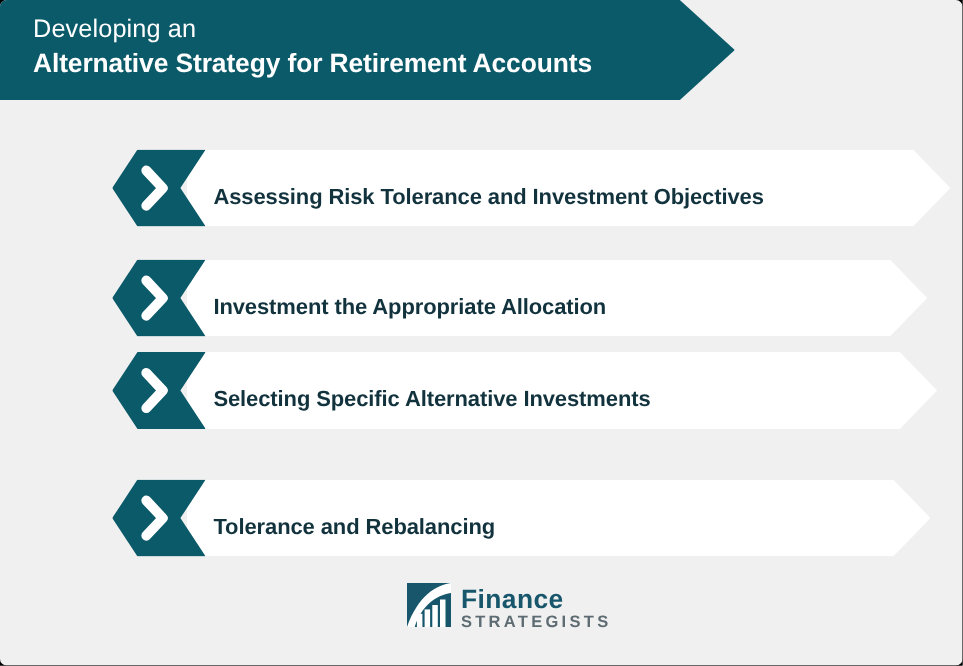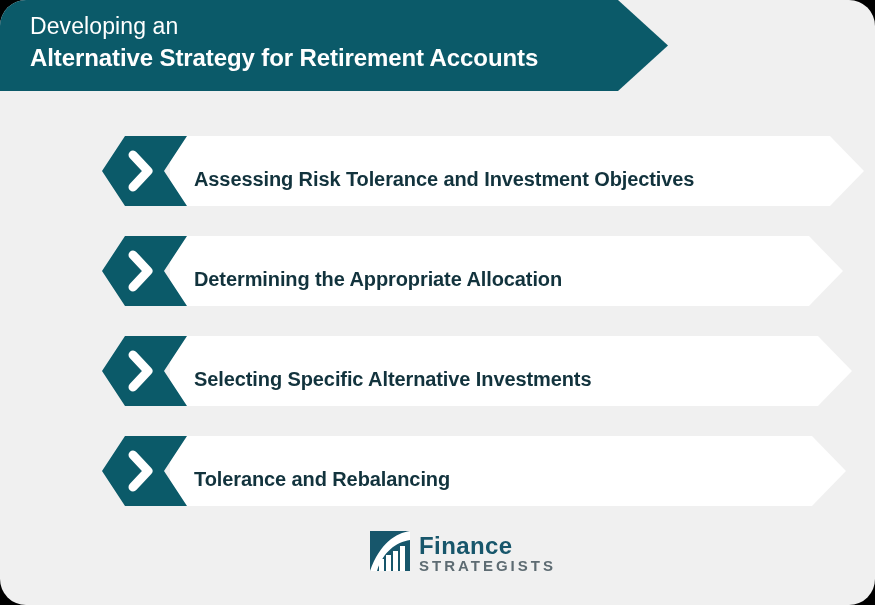--- a/index.html
+++ b/index.html
@@ -12,21 +12,21 @@
     height: 605px;
     overflow: hidden;
     font-family: "Liberation Sans", sans-serif;
   }
 
   #canvas {
     position: relative;
     width: 875px;
     height: 605px;
     background: #f0f0f0;
-    border-radius: 26px;
+    border-radius: 6px;
     overflow: hidden;
   }
 
   
   #header-band {
     position: absolute;
     left: 0;
     top: 0;
     width: 668px;
     height: 91px;
@@ -157,23 +157,23 @@
             <path d="M31 19 L46 35 L31 51" fill="none" stroke="#ffffff" stroke-width="9" stroke-linecap="round" stroke-linejoin="round"></path>
           </svg></div>
         <div class="step-label">Assessing Risk Tolerance and Investment Objectives</div>
       </div>
       <div class="step-row" style="top: 236px; width: 741px;">
         <div class="step-banner" style="width: 673px; clip-path: polygon(0px 0px, 639px 0px, 673px 35px, 639px 70px, 0px 70px);"></div>
         <div class="step-marker"></div>
         <div class="step-chevron"><svg width="85" height="70" viewBox="0 0 85 70" aria-hidden="true">
             <path d="M31 19 L46 35 L31 51" fill="none" stroke="#ffffff" stroke-width="9" stroke-linecap="round" stroke-linejoin="round"></path>
           </svg></div>
-        <div class="step-label">Determining the Appropriate Allocation</div>
-      </div>
-      <div class="step-row" style="top: 336px; width: 750px;">
+        <div class="step-label">Investment the Appropriate Allocation</div>
+      </div>
+      <div class="step-row" style="top: 320px; width: 750px;">
         <div class="step-banner" style="width: 682px; clip-path: polygon(0px 0px, 648px 0px, 682px 35px, 648px 70px, 0px 70px);"></div>
         <div class="step-marker"></div>
         <div class="step-chevron"><svg width="85" height="70" viewBox="0 0 85 70" aria-hidden="true">
             <path d="M31 19 L46 35 L31 51" fill="none" stroke="#ffffff" stroke-width="9" stroke-linecap="round" stroke-linejoin="round"></path>
           </svg></div>
         <div class="step-label">Selecting Specific Alternative Investments</div>
       </div>
       <div class="step-row" style="top: 436px; width: 744px;">
         <div class="step-banner" style="width: 676px; clip-path: polygon(0px 0px, 642px 0px, 676px 35px, 642px 70px, 0px 70px);"></div>
         <div class="step-marker"></div>

